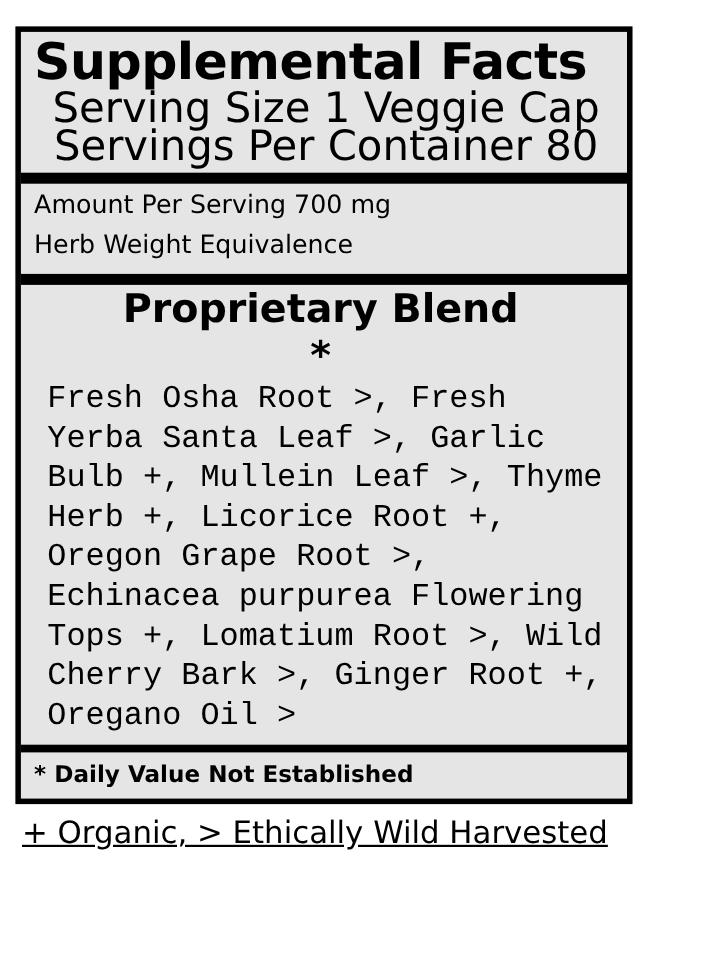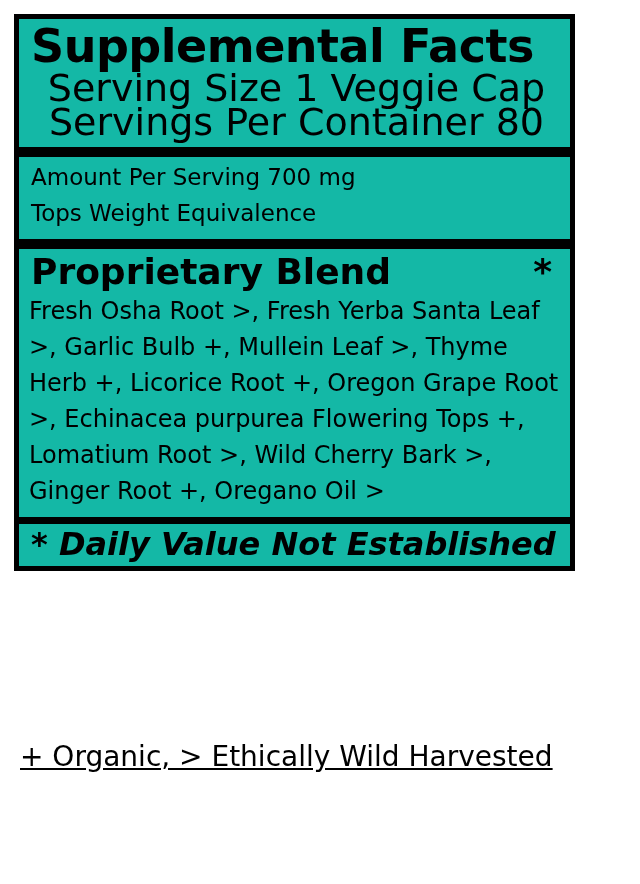--- a/index.html
+++ b/index.html
@@ -11,25 +11,25 @@
     width: 640px;
     height: 884px;
     font-family: "DejaVu Sans", sans-serif;
     color: #000000;
     -webkit-font-smoothing: antialiased;
   }
 
   .panel {
     position: absolute;
     left: 14px;
-    top: 14px;
+    top: 24px;
     width: 561px;
     box-sizing: border-box;
     border: 5px solid #000000;
-    background: #14b8a6;
+    background: #e5e5e5;
     padding: 0;
   }
 
   .section {
     padding: 2px 8px 4px 10px;
   }
 
   
   .title {
     font-size: 46px;
@@ -62,47 +62,48 @@
     margin-left: 2px;
     white-space: nowrap;
   }
 
   .blend-row {
     display: flex;
     align-items: center;
     justify-content: space-between;
     margin-left: 2px;
     margin-right: 10px;
+    flex-direction: column;
   }
   .blend-name {
     font-size: 36px;
     line-height: 42px;
     font-weight: bold;
   }
   .blend-star {
     font-size: 36px;
     line-height: 42px;
     font-weight: bold;
   }
 
   .blend-list {
-    font-size: 24px;
+    font-size: 29px;
     line-height: 36px;
-    margin-left: 0;
+    margin-left: 14px;
     margin-right: 2px;
     word-spacing: 0px;
+    font-family: Liberation Mono, monospace;
   }
 
   .dv-line {
-    font-size: 32px;
+    font-size: 21px;
     line-height: 36px;
     font-weight: bold;
     margin-left: 2px;
     white-space: nowrap;
-    font-style: italic;
   }
 
   .below {
     position: absolute;
     left: 20px;
     top: 718px;
     width: 608px;
   }
   .other-ing {
     font-size: 28px;
@@ -124,21 +125,21 @@
   <div class="section">
     <div class="title">Supplemental Facts</div>
     <div class="serving-line">Serving Size 1 Veggie Cap</div>
     <div class="serving-line">Servings Per Container 80</div>
   </div>
 
   <div class="rule-thick"></div>
 
   <div class="section">
     <div class="amount-line">Amount Per Serving 700 mg</div>
-    <div class="amount-line">Tops Weight Equivalence</div>
+    <div class="amount-line">Herb Weight Equivalence</div>
   </div>
 
   <div class="rule-thick"></div>
 
   <div class="section">
     <div class="blend-row">
       <span class="blend-name">Proprietary Blend</span>
       <span class="blend-star">*</span>
     </div>
     <div class="blend-list">Fresh Osha Root &gt;, Fresh Yerba Santa Leaf &gt;, Garlic Bulb +, Mullein Leaf &gt;, Thyme Herb +, Licorice Root +, Oregon Grape Root &gt;, Echinacea purpurea Flowering Tops +, Lomatium Root &gt;, Wild Cherry Bark &gt;, Ginger Root +, Oregano Oil &gt;</div>

